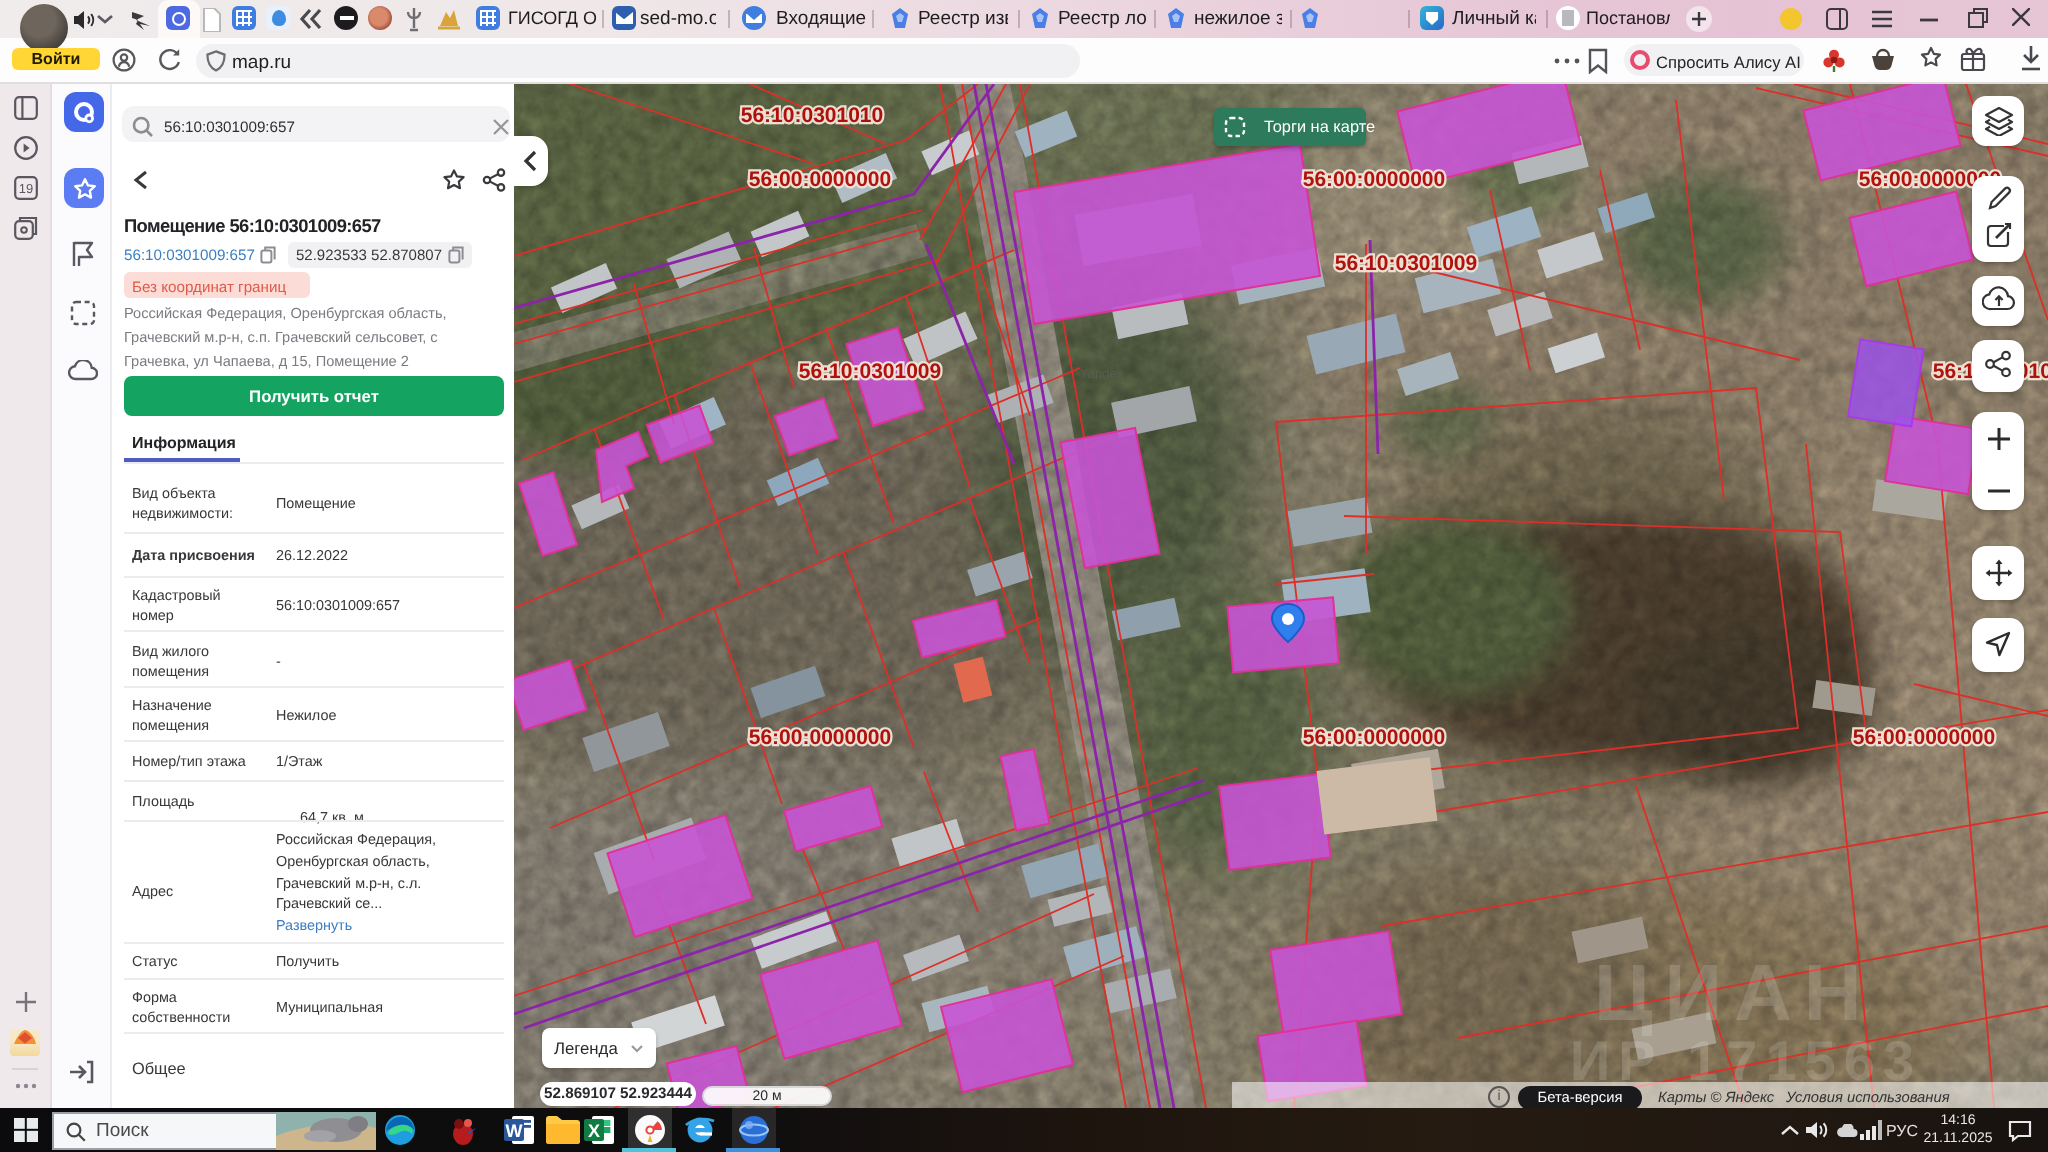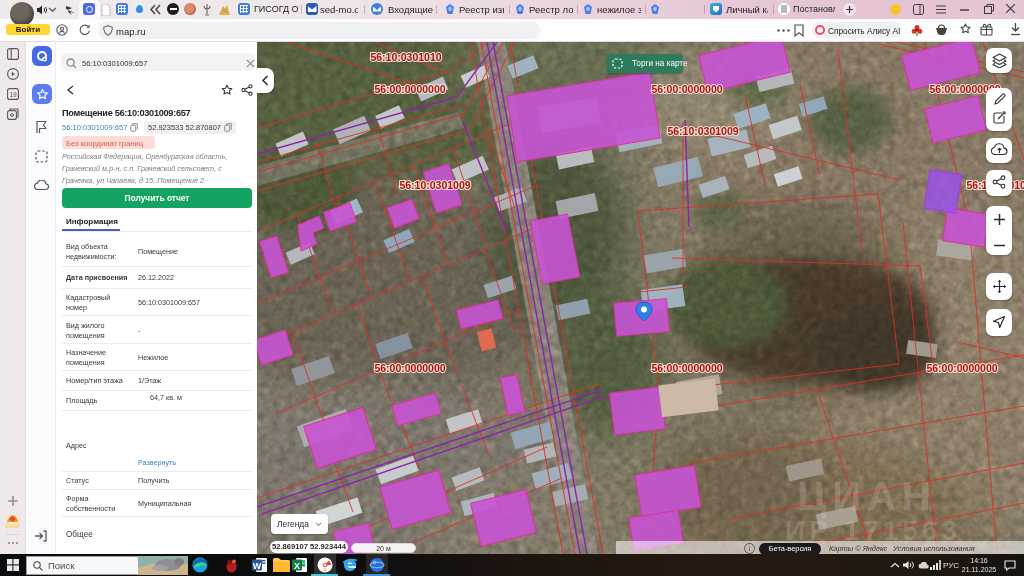--- a/index.html
+++ b/index.html
@@ -296,21 +296,21 @@
   <div class="abs" style="left:88px;top:78.5px;width:92px;height:13px;background:#f1f1f3;border-radius:3px;"></div>
   <div class="abs" style="left:92px;top:81px;font-size:7.5px;color:#38383c;">52.923533 52.870807</div>
   <svg class="abs" style="left:168px;top:81px" width="8" height="9" viewBox="0 0 8 9">
       <rect x=".7" y="2.2" width="5" height="6" rx="1" fill="none" stroke="#8e8c92" stroke-width="1"></rect>
       <path d="M2.6 2.2V.7h4.7v6" fill="none" stroke="#8e8c92" stroke-width="1"></path>
     </svg>
 
   <div class="abs" style="left:6px;top:94px;width:93px;height:13px;background:#fcdcd6;border-radius:3px;"></div>
   <div class="abs" style="left:10px;top:96.5px;font-size:7.6px;color:#e05a4a;">Без координат границ</div>
 
-  <div class="abs" style="left:6px;top:109px;width:186px;font-size:7.3px;color:#7c7a80;line-height:11.8px;font-style:italic;">Российская Федерация, Оренбургская область, Грачевский м.р-н, с.п. Грачевский сельсовет, с Грачевка, ул Чапаева, д 15, Помещение 2</div>
+  <div class="abs" style="left:6px;top:109px;width:186px;font-size:7.3px;color:#7c7a80;line-height:11.8px;">Российская Федерация, Оренбургская область, Грачевский м.р-н, с.п. Грачевский сельсовет, с Грачевка, ул Чапаева, д 15, Помещение 2</div>
 
   <div class="abs" style="left:6px;top:146px;width:190px;height:20px;background:#14a361;border-radius:4px;color:#fff;font-size:8.4px;font-weight:bold;text-align:center;line-height:20px;">Получить отчет</div>
 
   <div class="abs" style="left:10px;top:175px;font-size:8px;font-weight:bold;color:#232327;">Информация</div>
   <div class="abs" style="left:6px;top:186.5px;width:58px;height:2.5px;background:#4b5cc4;"></div>
   <div class="sep" style="left:6px;width:190px;top:189px;"></div>
 
   <div class="lbl" style="left:10px;top:200px;">Вид объекта<br>недвижимости:</div>
     <div class="val" style="left:82px;top:205px;">Помещение</div>
   <div class="sep" style="left:6px;width:190px;top:224px;"></div>
@@ -323,23 +323,24 @@
   <div class="lbl" style="left:10px;top:279px;">Вид жилого<br>помещения</div>
     <div class="val" style="left:82px;top:284px;">-</div>
   <div class="sep" style="left:6px;width:190px;top:301px;"></div>
   <div class="lbl" style="left:10px;top:306px;">Назначение<br>помещения</div>
     <div class="val" style="left:82px;top:311px;">Нежилое</div>
   <div class="sep" style="left:6px;width:190px;top:328px;"></div>
   <div class="lbl" style="left:10px;top:334px;">Номер/тип этажа</div>
     <div class="val" style="left:82px;top:334px;">1/Этаж</div>
   <div class="sep" style="left:6px;width:190px;top:348px;"></div>
   <div class="lbl" style="left:10px;top:354px;">Площадь</div>
-    <div class="val" style="left:82px;top:351px;padding-left:12px;">64,7 кв. м</div>
+    <div class="val" style="left:82px;top:362px;padding-left:12px;">64,7 кв. м</div>
   <div class="sep" style="left:6px;width:190px;top:368px;"></div>
   <div class="lbl" style="left:10px;top:399px;">Адрес</div>
+  <div class="val" style="left:82px;top:373px;line-height:10.8px;">Российская Федерация,<br>Оренбургская область,<br>Грачевский м.р-н, с.л.<br>Грачевский се...</div>
   <div class="val" style="left:82px;top:416px;color:#3d7ec2;">Развернуть</div>
   <div class="sep" style="left:6px;width:190px;top:429px;"></div>
   <div class="lbl" style="left:10px;top:434px;">Статус</div>
     <div class="val" style="left:82px;top:434px;">Получить</div>
   <div class="sep" style="left:6px;width:190px;top:447px;"></div>
   <div class="lbl" style="left:10px;top:452px;">Форма<br>собственности</div>
     <div class="val" style="left:82px;top:457px;">Муниципальная</div>
   <div class="sep" style="left:6px;width:190px;top:474px;"></div>
   <div class="lbl" style="left:10px;top:488px;font-size:8.2px;">Общее</div>
 </div>

